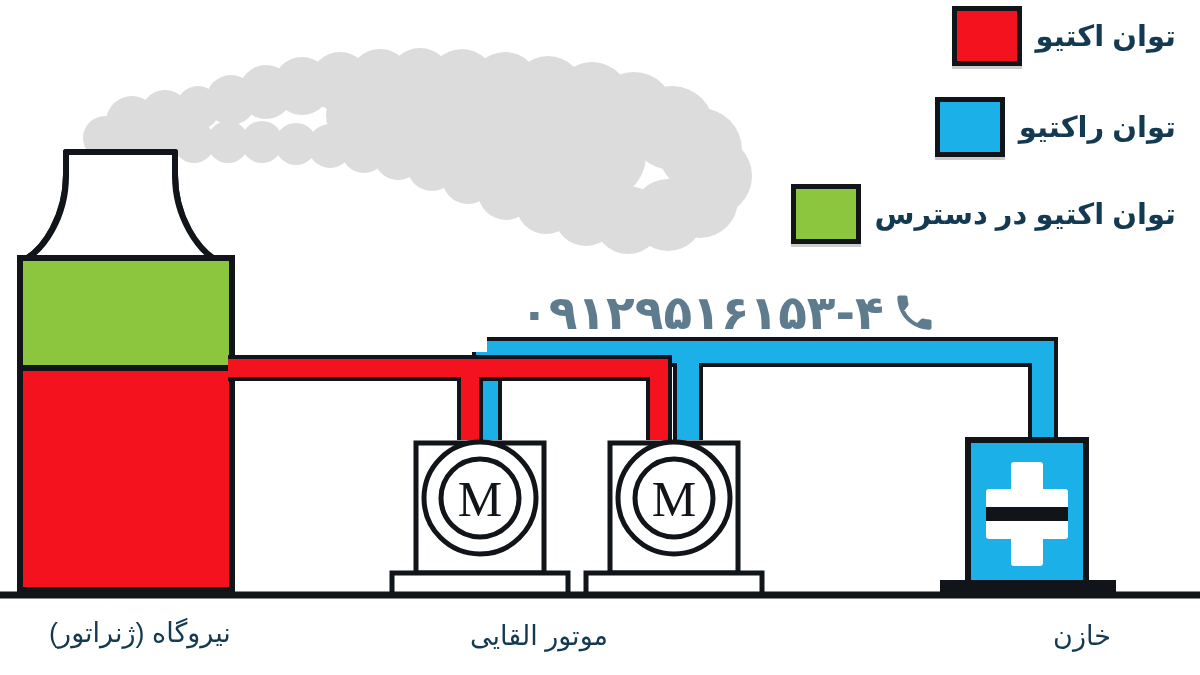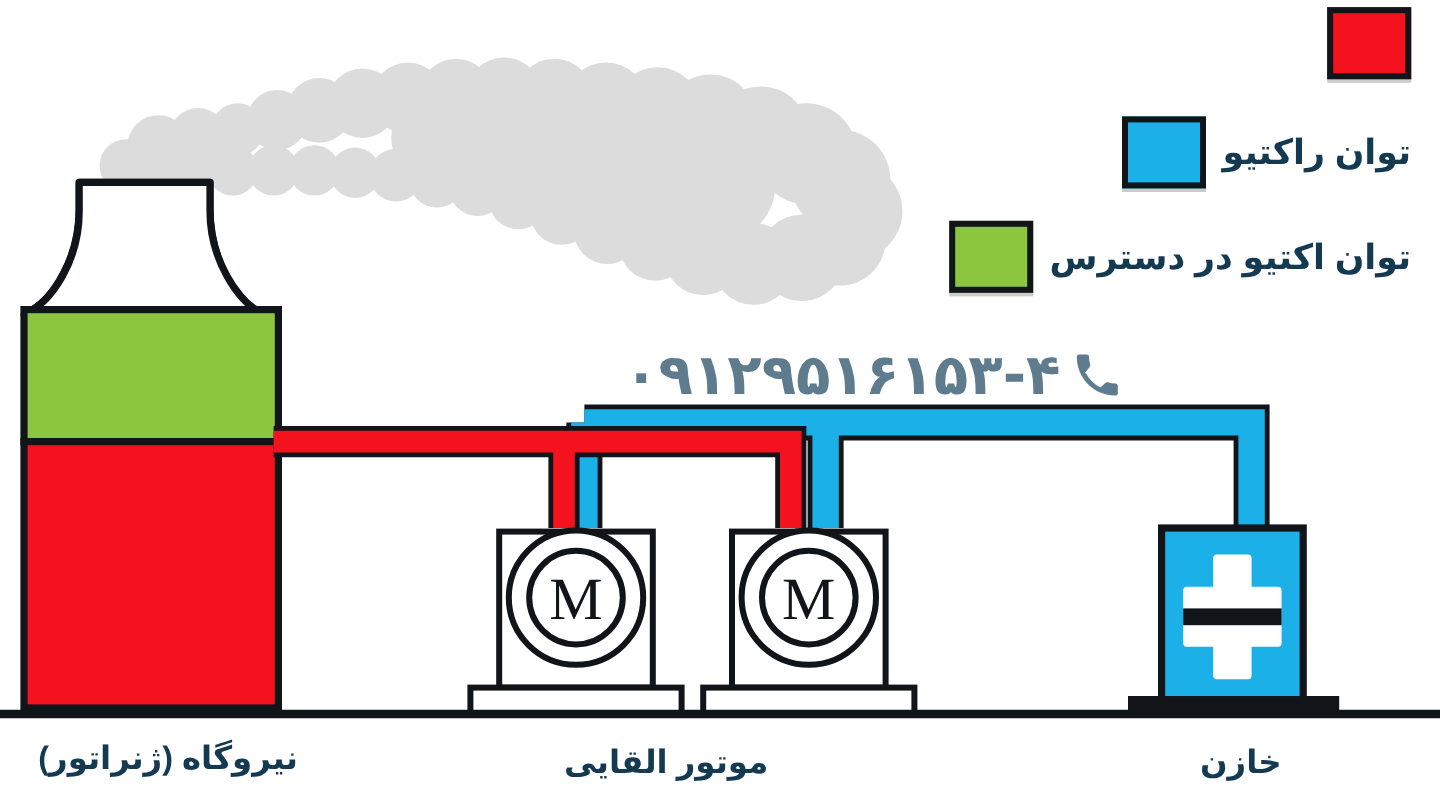--- a/index.html
+++ b/index.html
@@ -62,21 +62,21 @@
     direction:ltr;
   }
   .phone-icon{
     width:40px;height:44px;
     display:block;
     flex:0 0 auto;
   }
   .device-label{
     position:absolute;
     font-size:27px;
-    font-weight:bold;
+    font-weight:normal;
     color:#143a52;
     white-space:nowrap;
     direction:rtl;
   }
 </style>
 </head>
 <body>
 
 <div id="stage">
 <svg viewBox="0 0 1200 675" xmlns="http://www.w3.org/2000/svg">
@@ -182,20 +182,21 @@
 
   <line x1="0" y1="595" x2="1200" y2="595" stroke="#111418" stroke-width="7"></line>
 
 </svg>
 </div>
 
 <div class="legend">
 
   <div class="legend-row" style="top:6px; right:24px;">
     <span class="legend-swatch" style="background:#f4121e;"></span>
+    <span class="legend-label">توان اکتیو</span>
   </div>
 
   <div class="legend-row" style="top:184px; right:24px;">
     <span class="legend-swatch" style="background:#8cc63f;"></span>
     <span class="legend-label">توان اکتیو در دسترس</span>
   </div>
 
   <div class="legend-row" style="top:97px; right:24px;">
     <span class="legend-swatch" style="background:#1bb0e8;"></span>
     <span class="legend-label">توان راکتیو</span>
@@ -207,13 +208,13 @@
   <svg class="phone-icon" viewBox="0 0 24 24" fill="#5f7b8e">
     <path d="M6.6 10.8c1.6 3.1 4.2 5.6 7.3 7.2l2.4-2.4c.3-.3.8-.4 1.2-.3 1.2.4 2.5.6 3.9.6.6 0 1.1.5 1.1 1.1v3.9c0 .6-.5 1.1-1.1 1.1C10.6 22 2 13.4 2 2.6 2 2 2.5 1.5 3.1 1.5H7c.6 0 1.1.5 1.1 1.1 0 1.3.2 2.6.6 3.9.1.4 0 .8-.3 1.2l-2.4 3.1z"></path>
   </svg>
   <span class="phone-number">۰۹۱۲۹۵۱۶۱۵۳-۴</span>
 </div>
 
 <div class="device-label" style="left:10px; top:617px; width:260px; text-align:center;">نیروگاه (ژنراتور)</div>
 
 <div class="device-label" style="left:470px; top:620px; width:220px; text-align:left;">موتور القایی</div>
 
-<div class="device-label" style="left:964px; top:620px; width:140px; text-align:center;">خازن</div>
+<div class="device-label" style="left:1012px; top:620px; width:140px; text-align:center;">خازن</div>
 
 </body></html>

